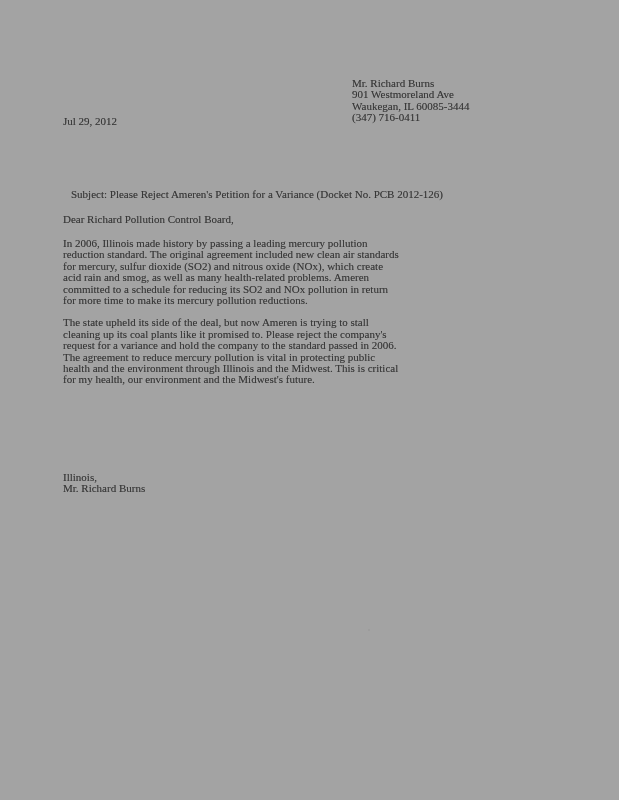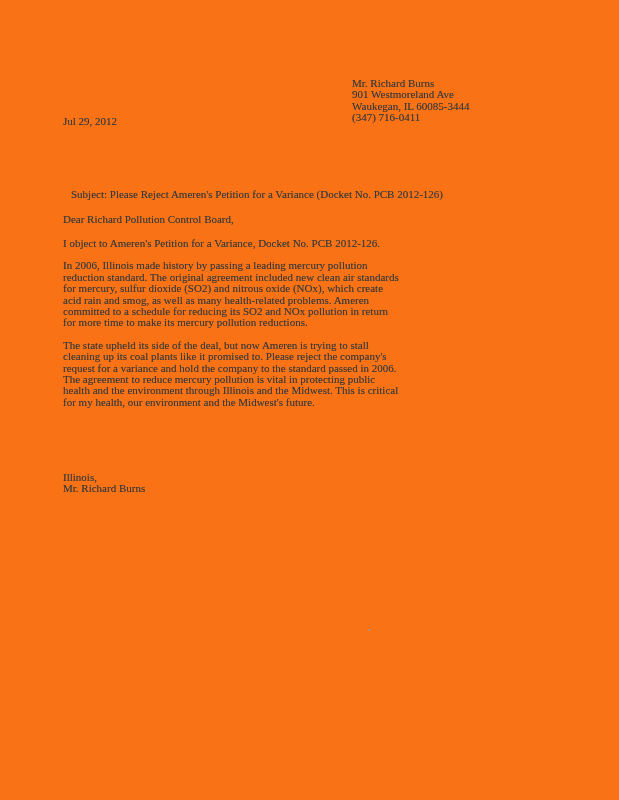--- a/index.html
+++ b/index.html
@@ -4,21 +4,21 @@
 <style>
   html, body {
     margin: 0;
     padding: 0;
     background: #ffffff;
   }
   .page {
     position: relative;
     width: 619px;
     height: 800px;
-    background: #f97316;
+    background: #a3a3a3;
     overflow: hidden;
     font-family: "Liberation Serif", "DejaVu Serif", serif;
     color: #383838;
     
     text-shadow: 0 0 0.5px rgba(70,70,70,0.55);
   }
   .page * {
     font-size: 11px;
     line-height: 11.4px;
   }
@@ -86,21 +86,20 @@
   </div>
 
   <div class="date">Jul 29, 2012</div>
 
 
   <div class="subject">Subject: Please Reject Ameren's Petition for a Variance (Docket No. PCB 2012-126)</div>
 
   <div class="salutation">Dear Richard Pollution Control Board,</div>
 
   <div class="body-block">
-    <p>I object to Ameren's Petition for a Variance, Docket No. PCB 2012-126.</p>
     <p>In 2006, Illinois made history by passing a leading mercury pollution reduction standard. The original agreement included new clean air standards for mercury, sulfur dioxide (SO2) and nitrous oxide (NOx), which create acid rain and smog, as well as many health-related problems. Ameren committed to a schedule for reducing its SO2 and NOx pollution in return for more time to make its mercury pollution reductions.</p>
     <p>The state upheld its side of the deal, but now Ameren is trying to stall cleaning up its coal plants like it promised to. Please reject the company's request for a variance and hold the company to the standard passed in 2006. The agreement to reduce mercury pollution is vital in protecting public health and the environment through Illinois and the Midwest. This is critical for my health, our environment and the Midwest's future.</p>
   </div>
 
   <div class="closing-block">
     <div>Illinois,</div>
     <div>Mr. Richard Burns</div>
   </div>
 
   <div class="speck"></div>

